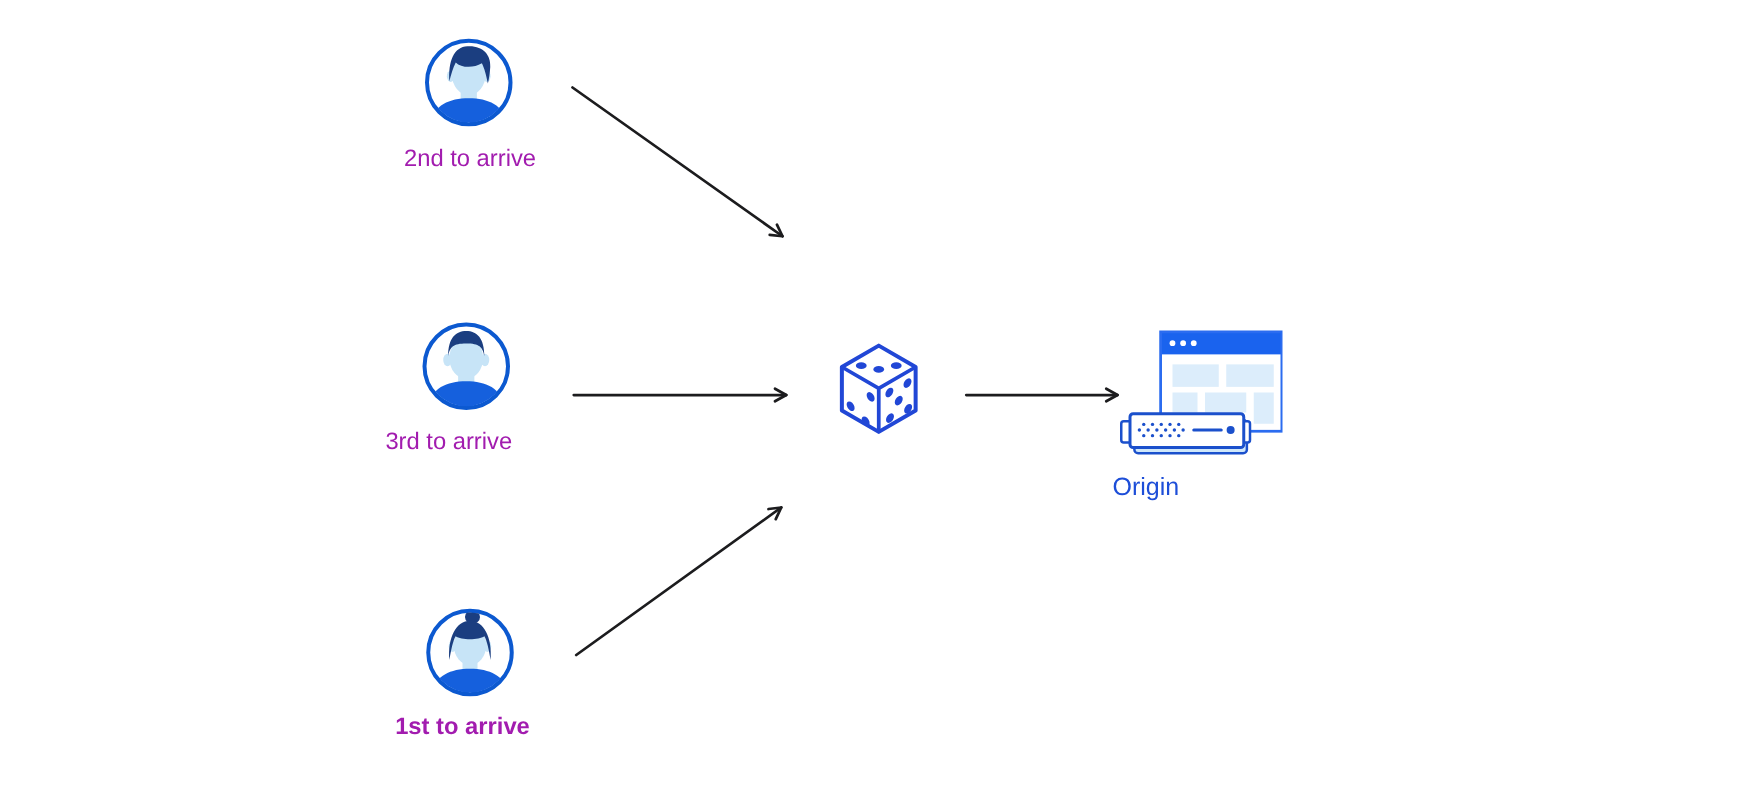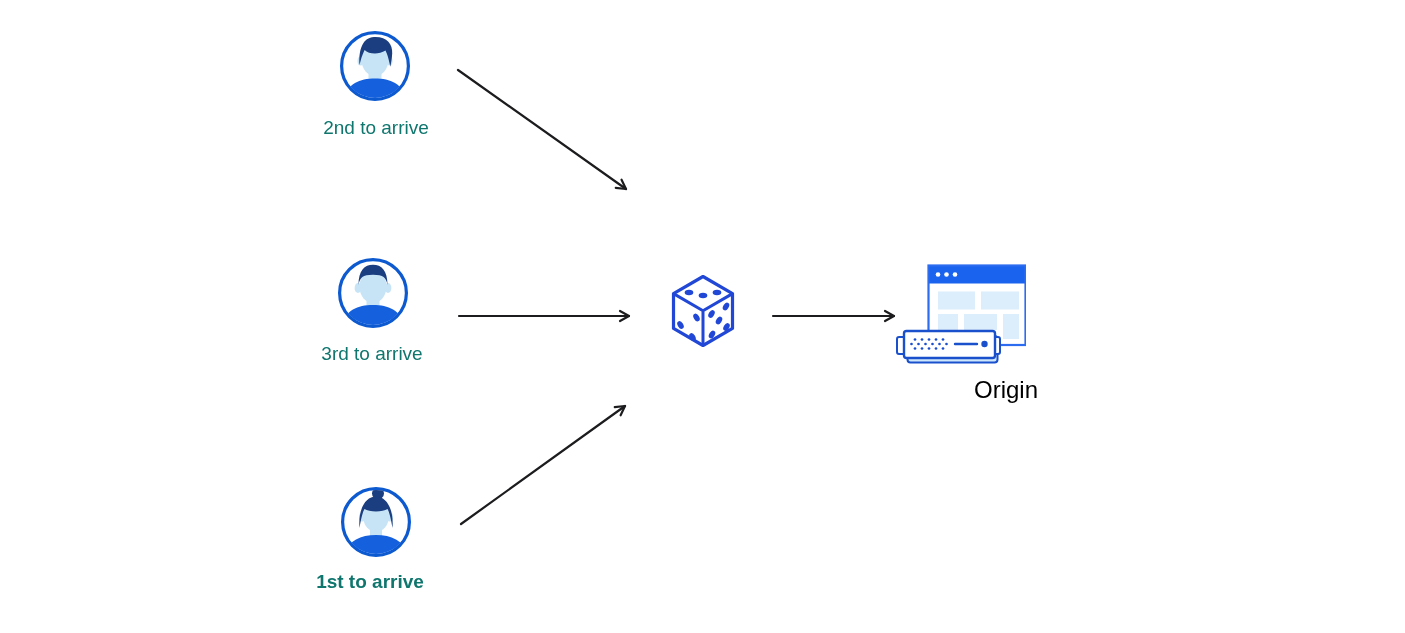--- a/index.html
+++ b/index.html
@@ -11,30 +11,30 @@
     overflow: hidden;
     font-family: "Liberation Sans", sans-serif;
   }
   .abs { position: absolute; }
   .node-label {
     position: absolute;
     width: 160px;
     text-align: center;
     font-size: 19px;
     line-height: 21px;
-    color: #0f766e;
+    color: #a21caf;
     white-space: nowrap;
   }
   .origin-label {
     position: absolute;
     width: 148px;
-    text-align: right;
-    font-size: 24px;
+    text-align: left;
+    font-size: 20px;
     line-height: 22px;
-    color: #000000;
+    color: #1d4ed8;
   }
   svg { display: block; }
   .arrows-layer { position: absolute; left: 0; top: 0; }
 </style>
 </head>
 <body>
 
 <div class="stage">
 
   <svg class="arrows-layer" width="1405" height="633" viewBox="0 0 1405 633">
@@ -82,21 +82,21 @@
         <rect x="29.5" y="34" width="13" height="20" fill="#c7e4f7"></rect>
         <ellipse cx="21" cy="31" rx="3.4" ry="5" fill="#c7e4f7"></ellipse>
         <ellipse cx="51" cy="31" rx="3.4" ry="5" fill="#c7e4f7"></ellipse>
         <ellipse cx="36" cy="29.5" rx="13.5" ry="16.5" fill="#c7e4f7"></ellipse>
         <path d="M21.5,28 C21.5,13.5 27.5,7.8 36,7.8 C44.5,7.8 50.5,13.5 50.5,28
                  C49,20.5 46.5,17.8 36,17.8 C25.5,17.8 23,20.5 21.5,28 Z" fill="#1b3e80"></path>
         <path d="M4,72 C6.5,54.5 19,48 36,48 C53,48 65.5,54.5 68,72 Z" fill="#1560dd"></path>
       </g>
     </svg>
   </div>
-  <div class="node-label" style="left:292px; top:343px;">3rd to arrive</div>
+  <div class="node-label" style="left:279px; top:343px;">3rd to arrive</div>
 
   <div class="abs" style="left:340px; top:486px;">
     <svg width="72" height="72" viewBox="0 0 72 72">
       <defs>
           <clipPath id="c3">
             <circle cx="36" cy="36" r="32"></circle>
           </clipPath>
         </defs>
       <circle cx="36" cy="36" r="33.4" fill="#ffffff" stroke="#0c59d0" stroke-width="3.2"></circle>
       <g clip-path="url(#c3)">

